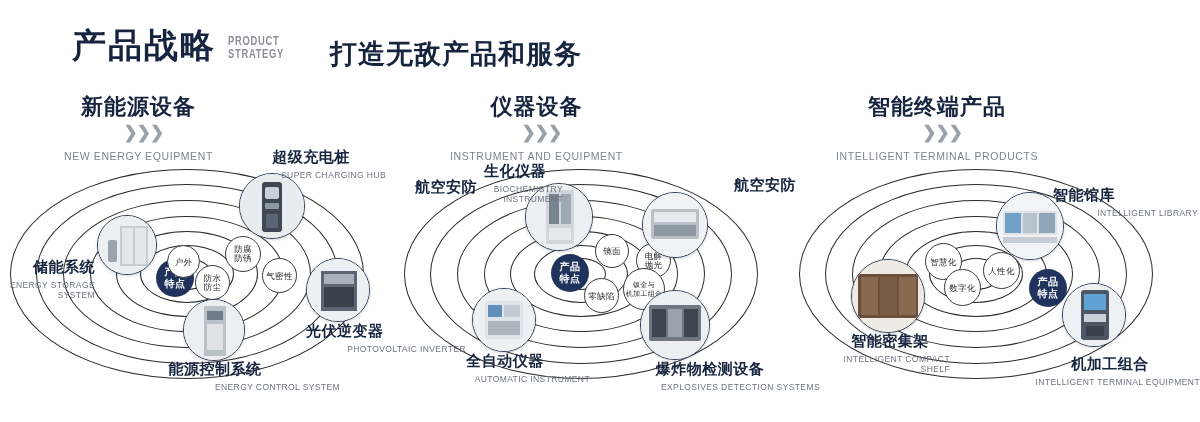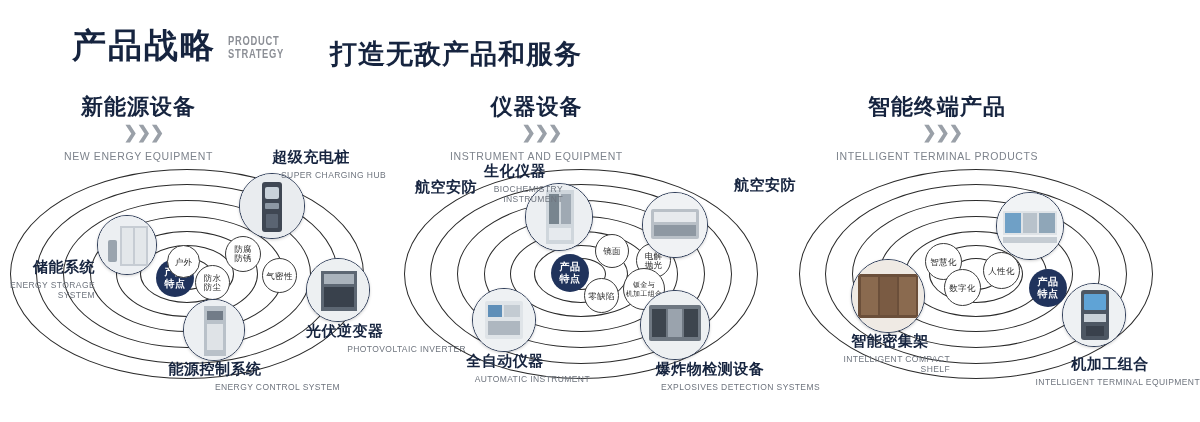--- a/index.html
+++ b/index.html
@@ -292,20 +292,24 @@
   <div class="node" style="left:996px;top:192px;width:66px;height:66px;">
     <svg class="ph" viewBox="0 0 66 66">
       <rect width="66" height="66" fill="#f1f3f5"></rect>
       <rect x="6" y="18" width="54" height="24" fill="#dfe3e7"></rect>
       <rect x="8" y="20" width="16" height="20" fill="#6fa0c6"></rect>
       <rect x="26" y="20" width="14" height="20" fill="#b8c2cb"></rect>
       <rect x="42" y="20" width="16" height="20" fill="#8fa6b8"></rect>
       <rect x="6" y="44" width="54" height="6" fill="#c5ccd3"></rect>
     </svg>
   </div>
+  <div class="lbl" style="left:1053px;top:186px;width:145px;">
+    <div class="cn">智能馆库</div>
+    <div class="en">INTELLIGENT LIBRARY</div>
+  </div>
 
   <div class="node" style="left:851px;top:259px;width:72px;height:72px;">
     <svg class="ph" viewBox="0 0 72 72">
       <rect width="72" height="72" fill="#efeae4"></rect>
       <rect x="6" y="14" width="60" height="44" fill="#6b4f3a"></rect>
       <rect x="9" y="17" width="17" height="38" fill="#8a6a4f"></rect>
       <rect x="28" y="17" width="17" height="38" fill="#7a5b43"></rect>
       <rect x="47" y="17" width="17" height="38" fill="#8a6a4f"></rect>
     </svg>
   </div>

